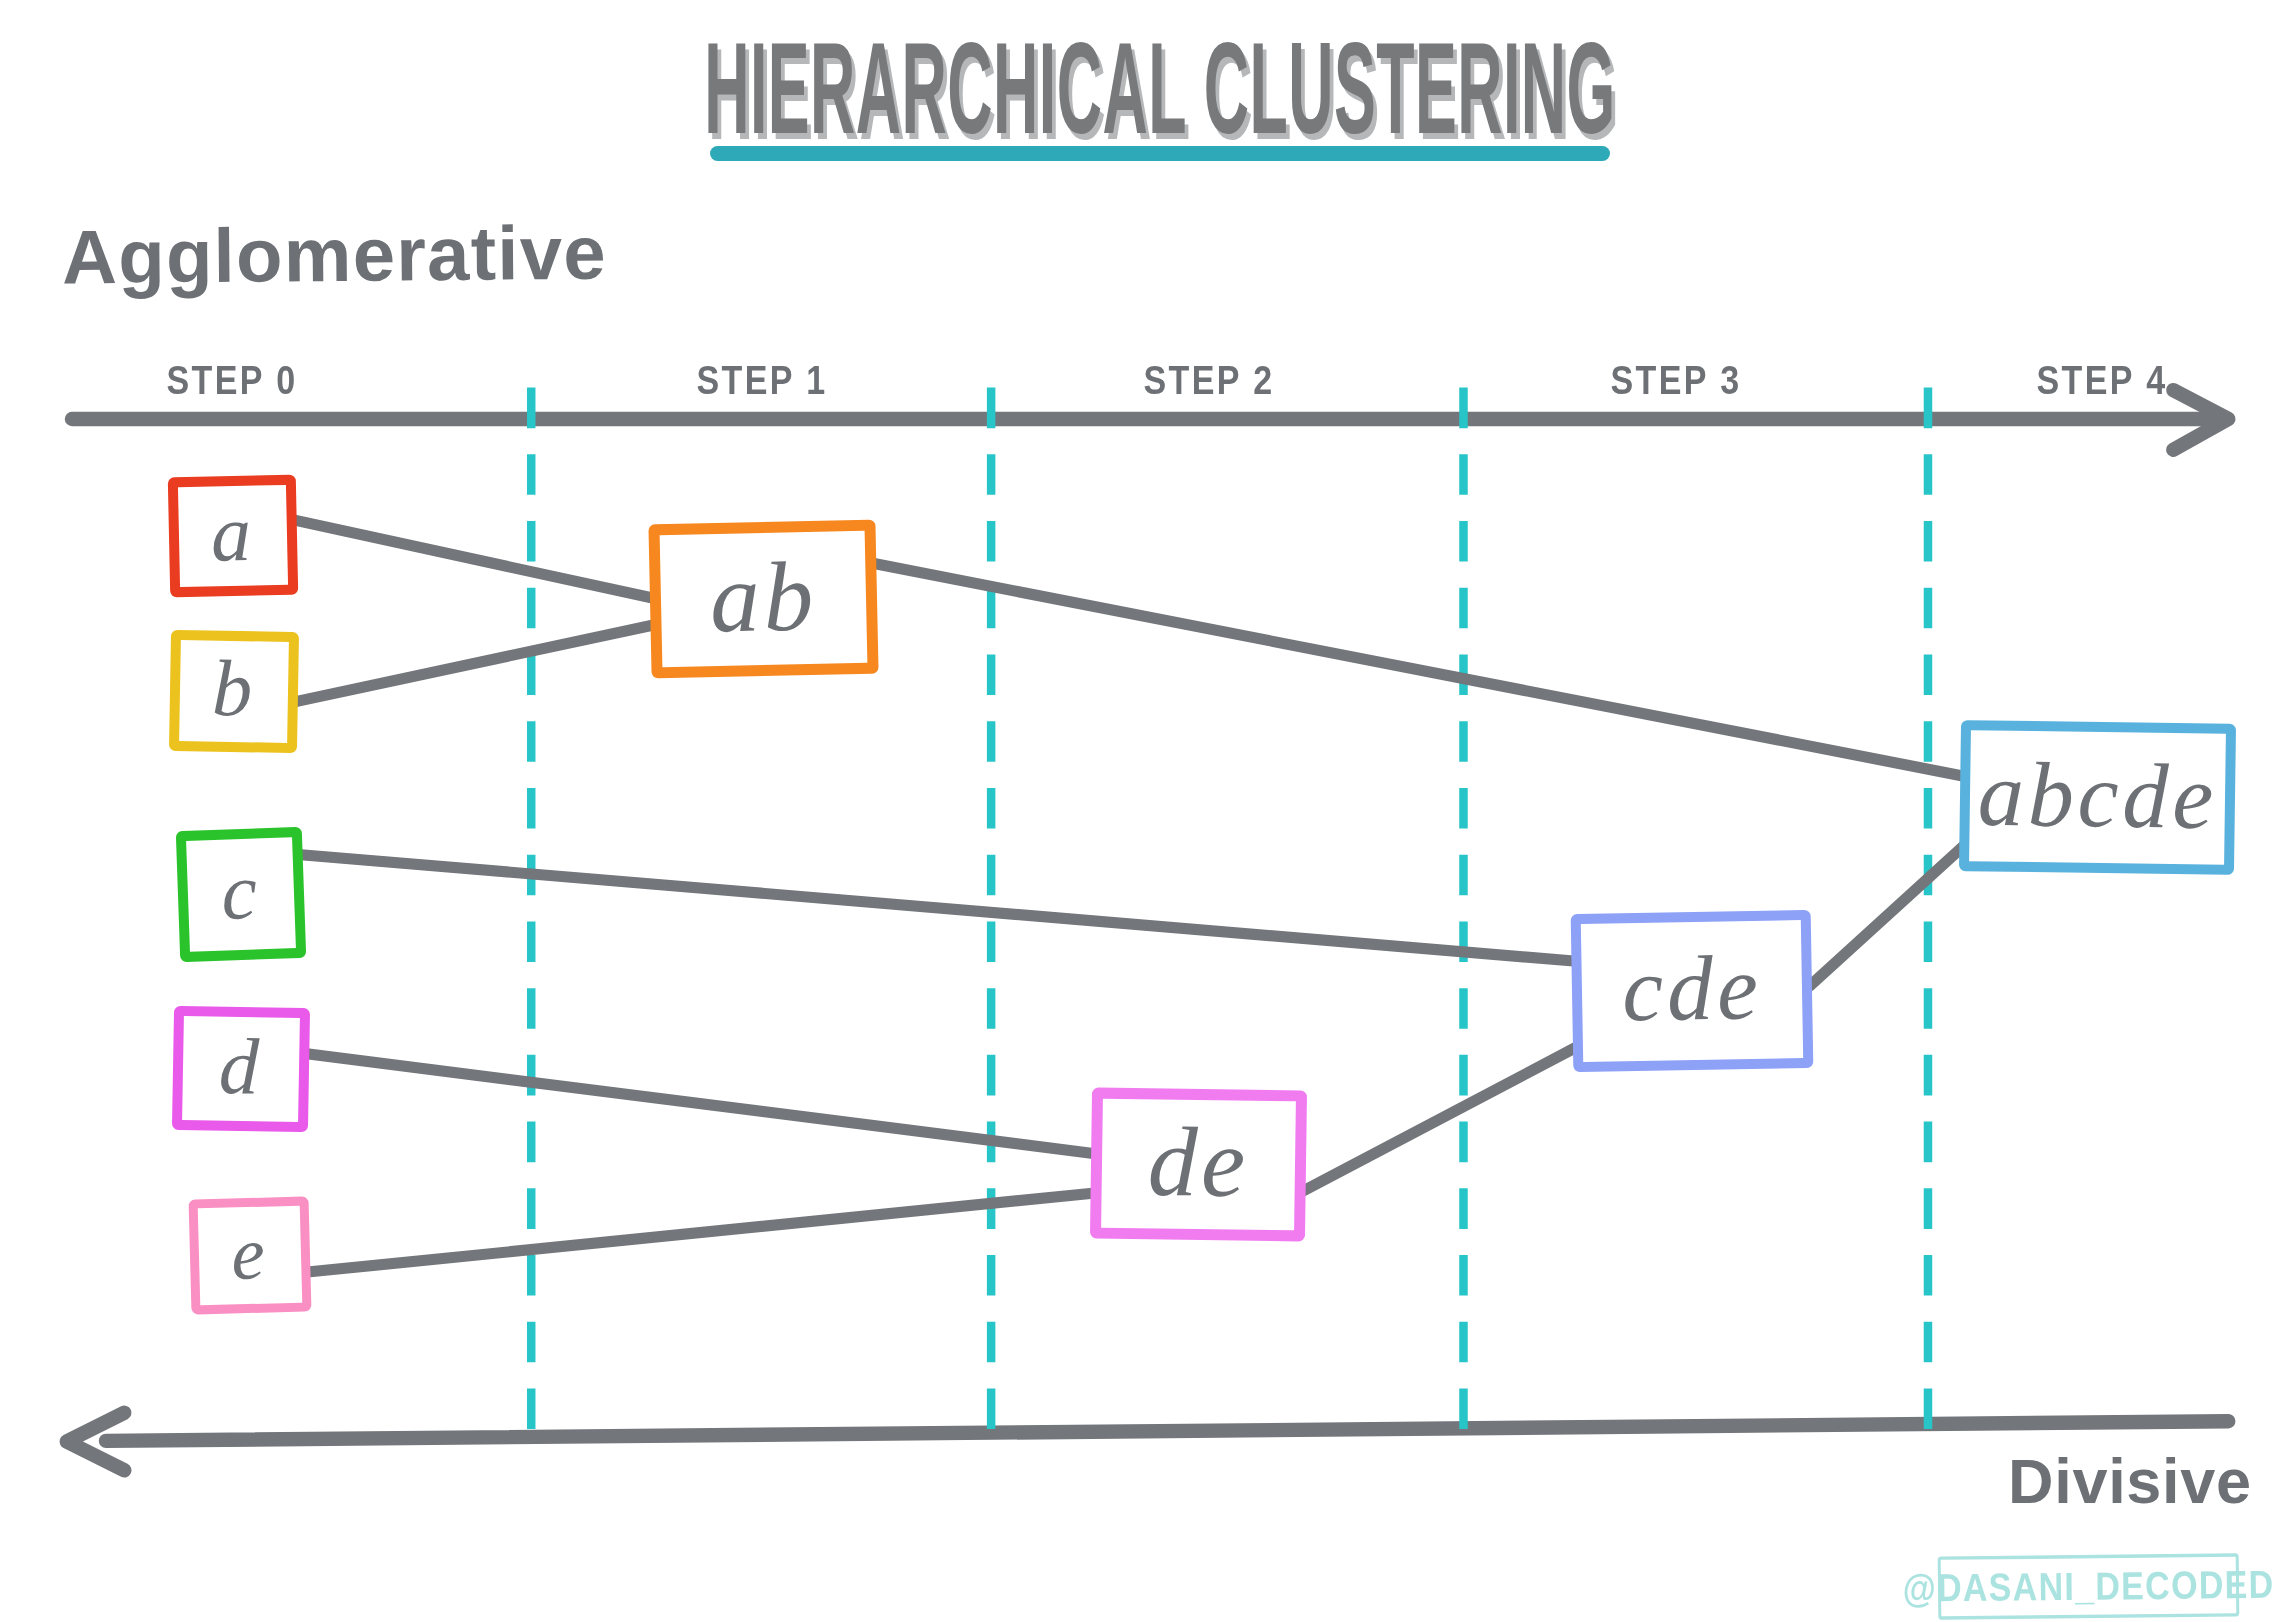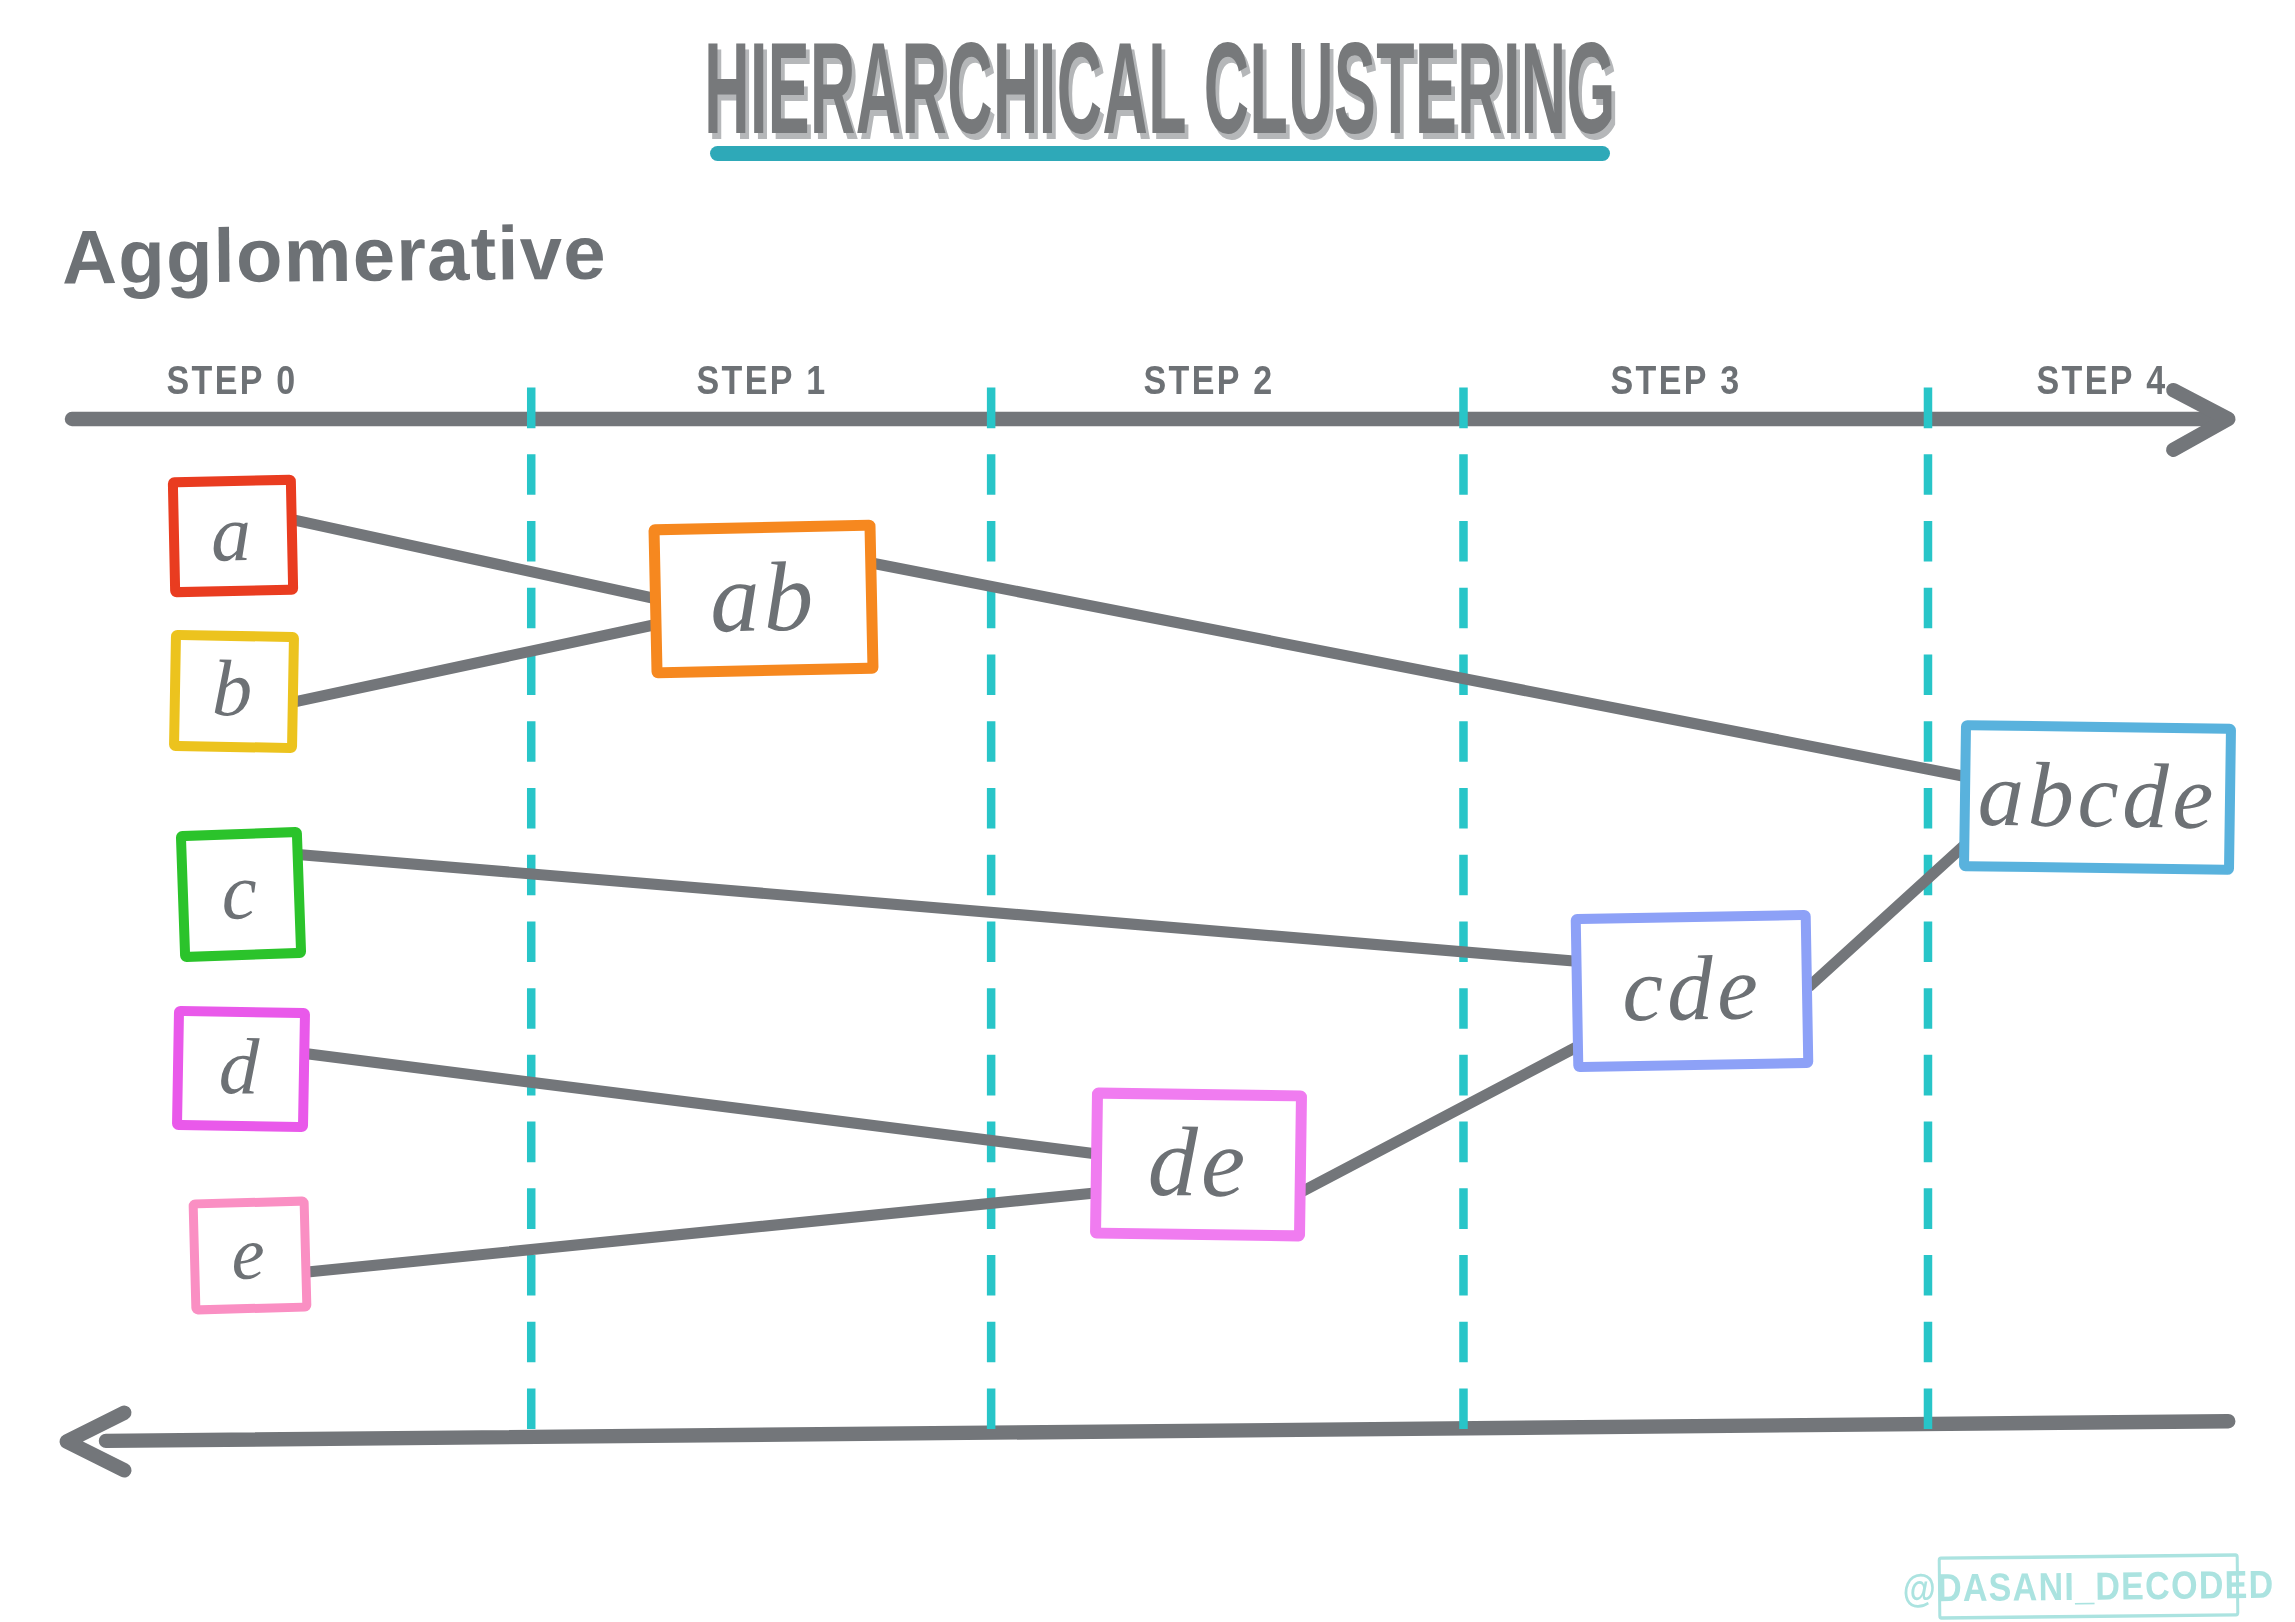--- a/index.html
+++ b/index.html
@@ -111,19 +111,20 @@
   <div class="node" id="node-de" style="border-color: rgb(240, 124, 240);">
     <span>de</span>
   </div>
   <div class="node" id="node-cde" style="border-color: rgb(141, 161, 247);">
     <span>cde</span>
   </div>
   <div class="node" id="node-abcde" style="border-color: rgb(89, 178, 221);">
     <span>abcde</span>
   </div>
 
+  <div class="divisive">Divisive</div>
 
   <div class="watermark" style="border-color: rgb(171, 227, 224); color: rgb(171, 227, 224);">
     <span>@DASANI_DECODED</span>
   </div>
 
 </div>
 
 
 </body></html>

